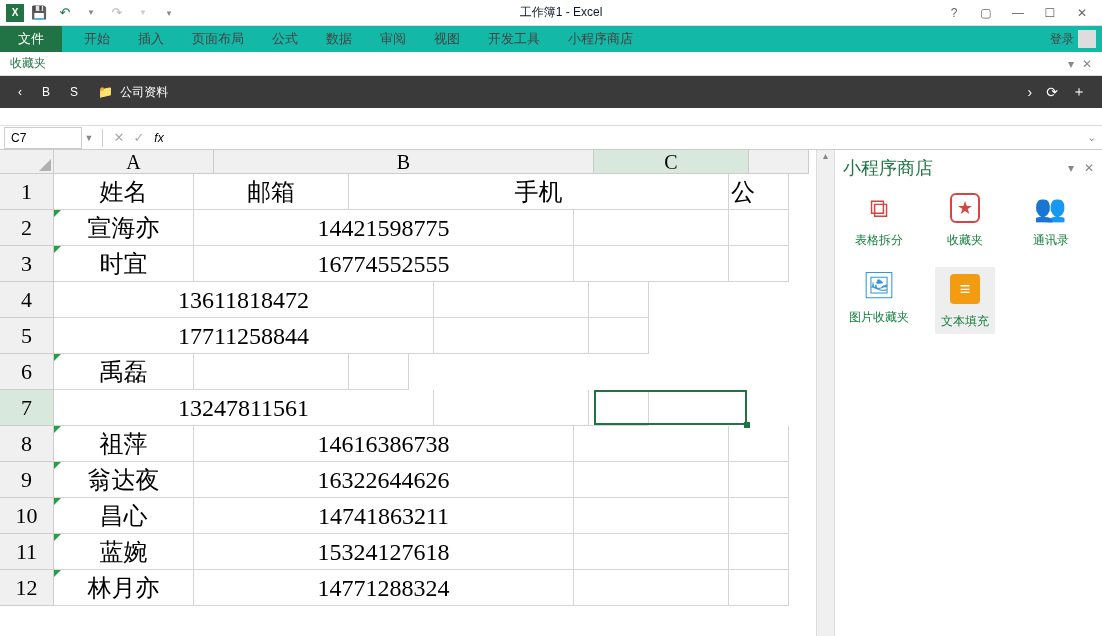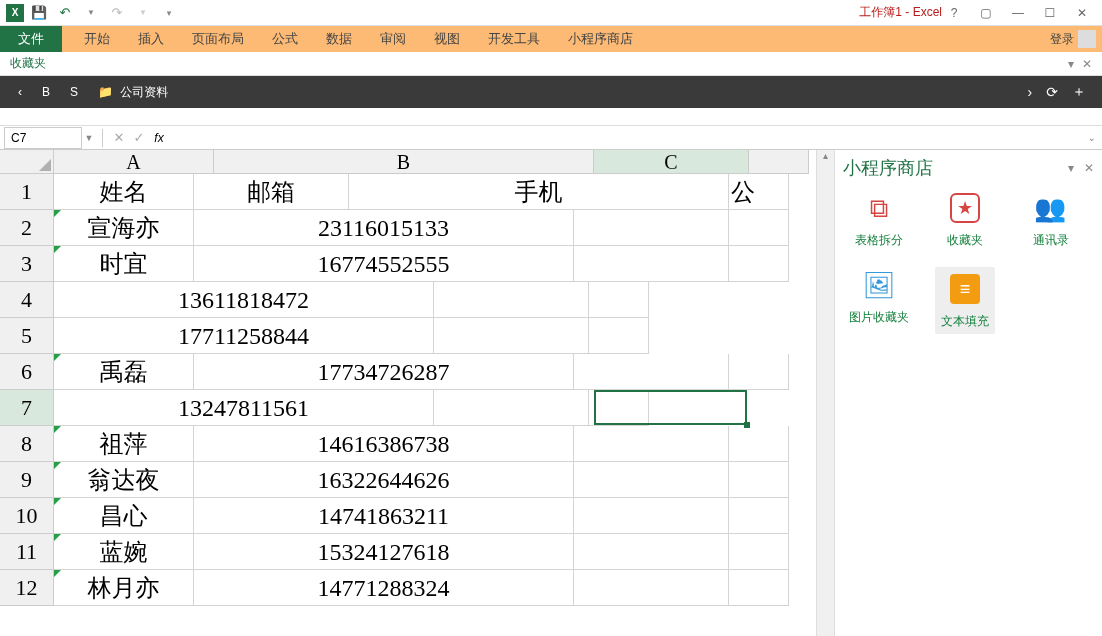--- a/index.html
+++ b/index.html
@@ -3,25 +3,25 @@
 <meta charset="utf-8">
 <style>
 * { margin: 0; padding: 0; box-sizing: border-box; font-family: "Microsoft YaHei", "SimSun", sans-serif; }
 body { background: #fff; width: 1102px; height: 636px; overflow: hidden; position: relative; }
 
 .titlebar { height: 26px; display: flex; align-items: center; background: #fff; border-bottom: 1px solid #e0e0e0; }
 .titlebar-left { display: flex; align-items: center; gap: 4px; padding-left: 6px; }
 .excel-icon { width: 18px; height: 18px; background: #217346; color: #fff; display: flex; align-items: center; justify-content: center; font-size: 10px; font-weight: bold; }
 .qat-btn { width: 22px; height: 22px; display: flex; align-items: center; justify-content: center; color: #444; cursor: pointer; font-size: 13px; }
 .qat-btn.green { color: #217346; }
-.titlebar-center { flex: 1; text-align: right; font-size: 12px; color: #b91c1c; }
+.titlebar-center { flex: 1; text-align: center; font-size: 12px; color: #0f172a; }
 .titlebar-right { display: flex; align-items: center; gap: 8px; padding-right: 8px; }
 .win-btn { width: 24px; height: 20px; display: flex; align-items: center; justify-content: center; color: #666; cursor: pointer; font-size: 12px; }
 
-.ribbon-tabs { height: 26px; display: flex; align-items: center; background: #fdba74; }
+.ribbon-tabs { height: 26px; display: flex; align-items: center; background: #14b8a6; }
 .ribbon-tab { padding: 0 14px; height: 26px; display: flex; align-items: center; font-size: 13px; color: #444; cursor: pointer; }
 .ribbon-tab.file { background: #217346; color: #fff; margin-right: 8px; padding: 0 18px; }
 .ribbon-spacer { flex: 1; }
 .login-btn { font-size: 12px; color: #444; padding-right: 6px; cursor: pointer; display: flex; align-items: center; gap: 4px; }
 .avatar-sq { width: 18px; height: 18px; background: #ddd; }
 
 .favbar { height: 24px; display: flex; align-items: center; padding: 0 10px; font-size: 12px; color: #217346; border-bottom: 1px solid #ddd; }
 .favbar-right { margin-left: auto; display: flex; gap: 8px; color: #888; }
 .favbar-right span { cursor: pointer; }
 
@@ -185,21 +185,21 @@
         <div class="row">
           <div class="row-h">1</div>
           <div class="cell colA hdr">姓名</div>
           <div class="cell colC hdr">邮箱</div>
           <div class="cell colB hdr">手机</div>
           <div class="cell colD hdr">公</div>
         </div>
         <div class="row">
           <div class="row-h">2</div>
           <div class="cell colA"><div class="triangle-tl"></div><span>宣海亦</span></div>
-          <div class="cell colB">23116015133</div>
+          <div class="cell colB">14421598775</div>
           <div class="cell colC"></div>
           <div class="cell colD"></div>
         </div>
         <div class="row">
           <div class="row-h">3</div>
           <div class="cell colA"><div class="triangle-tl"></div><span>时宜</span></div>
           <div class="cell colB">16774552555</div>
           <div class="cell colC"></div>
           <div class="cell colD"></div>
         </div>
@@ -211,21 +211,20 @@
         </div>
         <div class="row">
           <div class="row-h">5</div>
           <div class="cell colB">17711258844</div>
           <div class="cell colC"></div>
           <div class="cell colD"></div>
         </div>
         <div class="row">
           <div class="row-h">6</div>
           <div class="cell colA"><div class="triangle-tl"></div><span>禹磊</span></div>
-          <div class="cell colB">17734726287</div>
           <div class="cell colC"></div>
           <div class="cell colD"></div>
         </div>
         <div class="row">
           <div class="row-h sel">7</div>
           <div class="cell colB">13247811561</div>
           <div class="cell colC"></div>
           <div class="cell colD"></div>
         </div>
         <div class="row">

